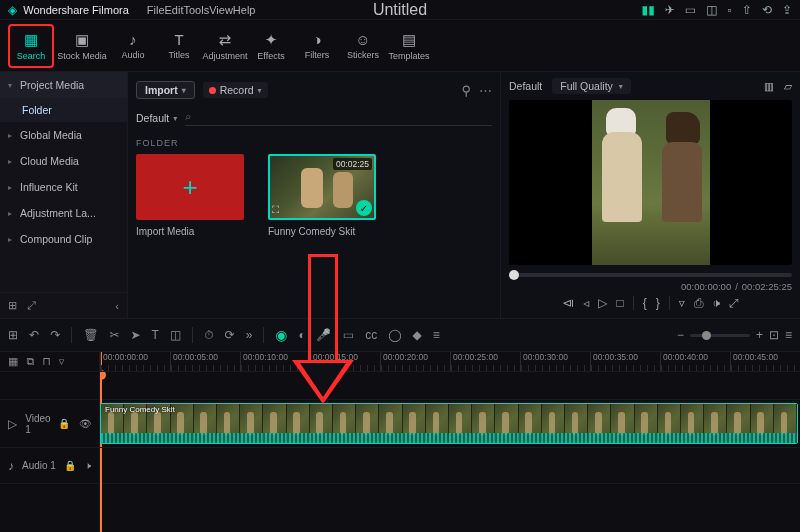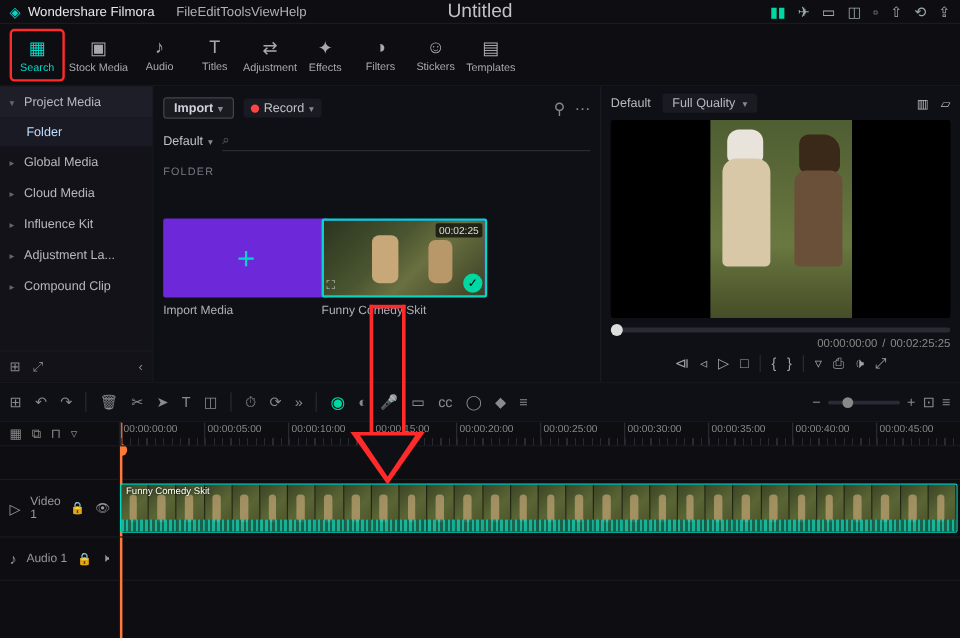--- a/index.html
+++ b/index.html
@@ -34,21 +34,21 @@
   .rec-dot { width:7px; height:7px; border-radius:50%; background:#ff4444; }
   .media-top .spacer { flex:1; }
   .media-filter { color:#888; font-size:13px; }
   .media-search-row { display:flex; align-items:center; gap:8px; height:24px; margin-top:4px; }
   .default-dd { color:#c0c0c8; font-size:10.5px; display:flex; align-items:center; gap:4px; }
   .search-box { flex:1; display:flex; align-items:center; gap:6px; color:#666; border-bottom:1px solid #2a2a34; padding-bottom:2px; }
   .search-box input { background:transparent; border:none; outline:none; color:#888; font-size:10.5px; width:100%; }
   .folder-label { color:#7a7a84; font-size:9px; letter-spacing:1px; margin:8px 0 6px 0; }
   .thumbs { display:flex; gap:14px; }
   .thumb { width:118px; }
-  .thumb .box { width:138px; height:66px; background:#6d28d9; border-radius:2px; display:flex; align-items:center; justify-content:center; position:relative; overflow:hidden;margin-top:28px; }
+  .thumb .box { width:108px; height:66px; background:#b91c1c; border-radius:2px; display:flex; align-items:center; justify-content:center; position:relative; overflow:hidden; }
   .thumb .plus { color:#00d8c4; font-size:26px; font-weight:200; }
   .thumb .cap { color:#b0b0b8; font-size:10px; margin-top:6px; }
   .clip-thumb { border:2px solid #00d8c4; }
   .clip-img { width:100%; height:100%; background:linear-gradient(135deg,#2a3520 0%,#4a5530 40%,#6a7040 60%,#3a4025 100%); position:relative; }
   .clip-img::before { content:""; position:absolute; left:30%; top:20%; width:22px; height:40px; background:#c8a878; border-radius:6px; }
   .clip-img::after { content:""; position:absolute; right:20%; top:25%; width:20px; height:36px; background:#b89868; border-radius:6px; }
   .clip-thumb .dur { position:absolute; top:2px; right:2px; background:#000a; color:#ddd; font-size:8.5px; padding:1px 3px; border-radius:2px; }
   .clip-thumb .check { position:absolute; bottom:2px; right:2px; width:16px; height:16px; border-radius:50%; background:#00d8a4; color:#000; font-size:10px; display:flex; align-items:center; justify-content:center; }
   .clip-thumb .ico-l { position:absolute; bottom:2px; left:2px; color:#ccc; font-size:10px; }
 

